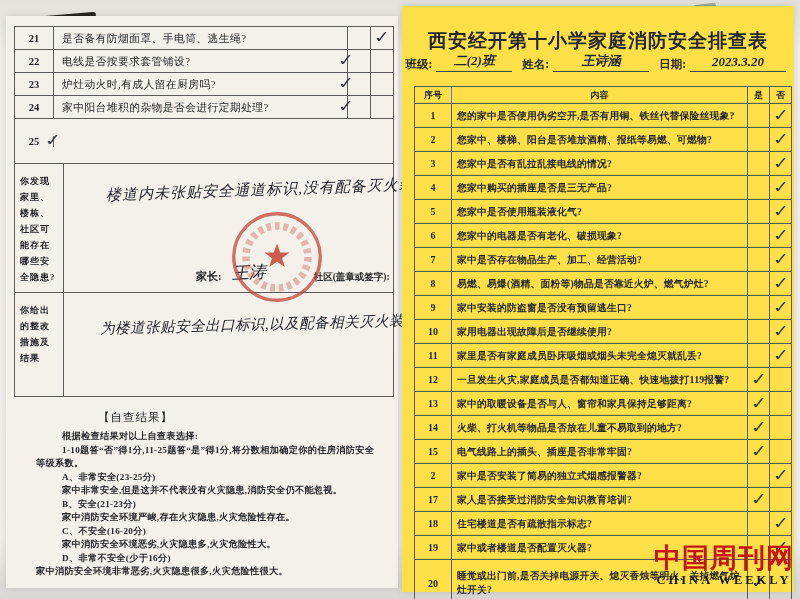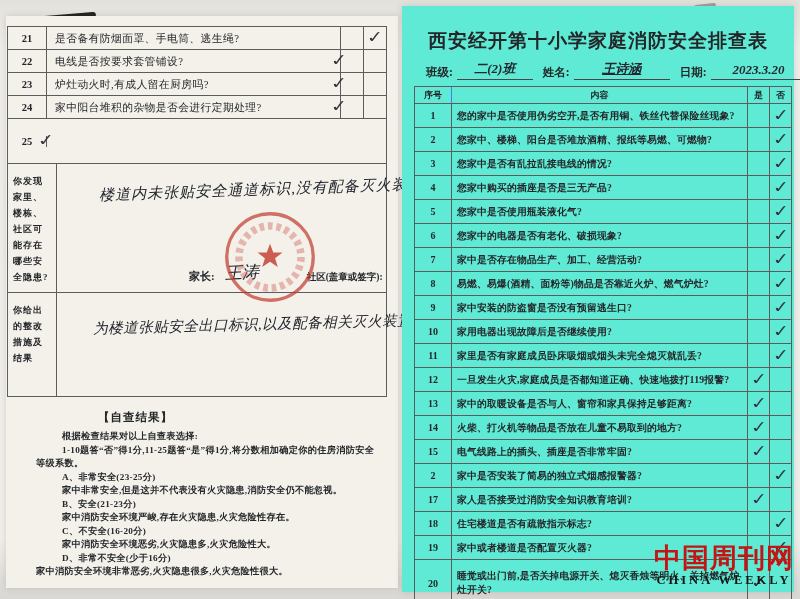--- a/index.html
+++ b/index.html
@@ -1,30 +1,30 @@
 <!DOCTYPE html>
 <html><head>
 <meta charset="utf-8">
 <style>
   html,body{margin:0;padding:0;width:800px;height:599px;overflow:hidden;
     background:linear-gradient(180deg,#e3e1dc 0%,#f0efeb 8%,#f1f0ec 90%,#d9d7d3 100%);
     font-family:"Liberation Serif","DejaVu Serif",serif;color:#24262a;}
   .photo{position:absolute;inset:0;}
   .page{position:absolute;background:#f3f1ea;box-shadow:0 0 7px rgba(60,55,45,.18);}
   .page-left{left:6px;top:16px;width:392px;height:572px;}
-  .page-right{left:402px;top:6px;width:392px;height:586px;background:#5eead4;}
+  .page-right{left:402px;top:6px;width:392px;height:586px;background:#fde047;}
 
   
   .staple{position:absolute;background:#24221f;border-radius:3px;}
   .staple-left{left:42px;top:14px;width:54px;height:6px;transform:rotate(-5deg);box-shadow:2px 5px 0 -1px #3a3833;}
   .staple-right{left:424px;top:13px;width:32px;height:7px;transform:rotate(13deg);}
   .mark-small{left:694px;top:4px;width:22px;height:4px;opacity:.35;transform:rotate(-7deg);}
 
   
-  .ltable{position:absolute;left:1px;top:10px;width:378px;border:1px solid #5c5c5c;}
+  .ltable{position:absolute;left:8px;top:10px;width:378px;border:1px solid #5c5c5c;}
   .lrow{display:flex;align-items:stretch;border-bottom:1px solid #5c5c5c;min-height:22px;}
   .lrow.tall{min-height:44px;align-items:center;}
   .lc-no{width:38px;border-right:1px solid #5c5c5c;display:flex;align-items:center;justify-content:center;
     font-size:10.5px;font-weight:700;}
   .lc-text{flex:1;padding:2px 8px;font-size:10.8px;font-weight:400;display:flex;align-items:center;letter-spacing:.4px;line-height:15px;}
   .lc-yes,.lc-no2{width:22px;border-left:1px solid #5c5c5c;position:relative;}
   .check{position:absolute;left:50%;top:50%;transform:translate(-50%,-55%) rotate(-7deg) scaleX(1.35);
     font-size:15px;font-weight:700;color:#32353a;font-family:"DejaVu Sans",sans-serif;}
   .check.straddle{left:-2px;}
 
@@ -37,31 +37,31 @@
   .hand{font-style:italic;color:#23262e;}
   .hand1{position:absolute;left:26px;top:16px;font-size:15px;letter-spacing:1px;transform:rotate(-2deg);white-space:nowrap;}
   .hand2{position:absolute;left:20px;top:22px;font-size:14.5px;letter-spacing:.5px;transform:rotate(-1.5deg);white-space:nowrap;}
   .stamp{position:absolute;left:150px;top:46px;width:94px;height:94px;z-index:3;}
   .sigrow{position:absolute;left:0;right:0;bottom:8px;display:flex;align-items:flex-end;z-index:2;}
   .plabel{margin-left:116px;font-size:11px;font-weight:700;}
   .sig{font-size:17px;margin-left:10px;transform:rotate(-3deg);}
   .clabel{margin-left:48px;font-size:9.5px;font-weight:700;}
 
   .selfcheck{position:absolute;left:30px;top:394px;width:344px;}
-  .sc-title{margin-left:62px;font-size:11.5px;font-weight:700;letter-spacing:1px;margin-bottom:5px;}
+  .sc-title{margin-left:62px;font-size:11.5px;font-weight:400;letter-spacing:1px;margin-bottom:5px;}
   .sc-line{font-size:9.2px;font-weight:600;line-height:13.5px;color:#26282c;letter-spacing:.3px;}
   .sc-line.ind1{text-indent:26px;font-family:Liberation Serif, serif;}
 
   
   .rtitle{position:absolute;top:22px;left:0;right:0;text-align:center;font-size:19px;font-weight:800;letter-spacing:1px;}
-  .inforow{position:absolute;top:54px;left:24px;right:8px;display:flex;align-items:flex-end;
-    font-size:11.5px;font-weight:700;white-space:nowrap;}
+  .inforow{position:absolute;top:46px;left:24px;right:8px;display:flex;align-items:flex-end;
+    font-size:11.5px;font-weight:700;white-space:nowrap;justify-content:flex-end;}
   .ival{border-bottom:1.5px solid #44464a;text-align:center;padding:0 6px 1px;margin:0 10px 0 4px;font-size:13px;}
   .ival.vclass{min-width:64px;}
-  .ival.vname{min-width:84px;text-decoration:underline;}
+  .ival.vname{min-width:84px;}
   .ival.vdate{min-width:84px;margin-right:0;}
 
   .rtable{position:absolute;left:12px;top:80px;width:376px;border:1px solid #5c5c5c;}
   .rheader{display:flex;border-bottom:1px solid #5c5c5c;height:16px;font-size:9px;font-weight:700;}
   .rheader>div{display:flex;align-items:center;justify-content:center;}
   .rh-no{width:36px;border-right:1px solid #3b82f6;text-align:center;}
   .rh-text{flex:1;}
   .rh-yes,.rh-no2{width:21px;border-left:1px solid #5c5c5c;}
   .rrow{display:flex;border-bottom:1px solid #5c5c5c;min-height:23px;}
   .rrow:last-child{border-bottom:none;}

